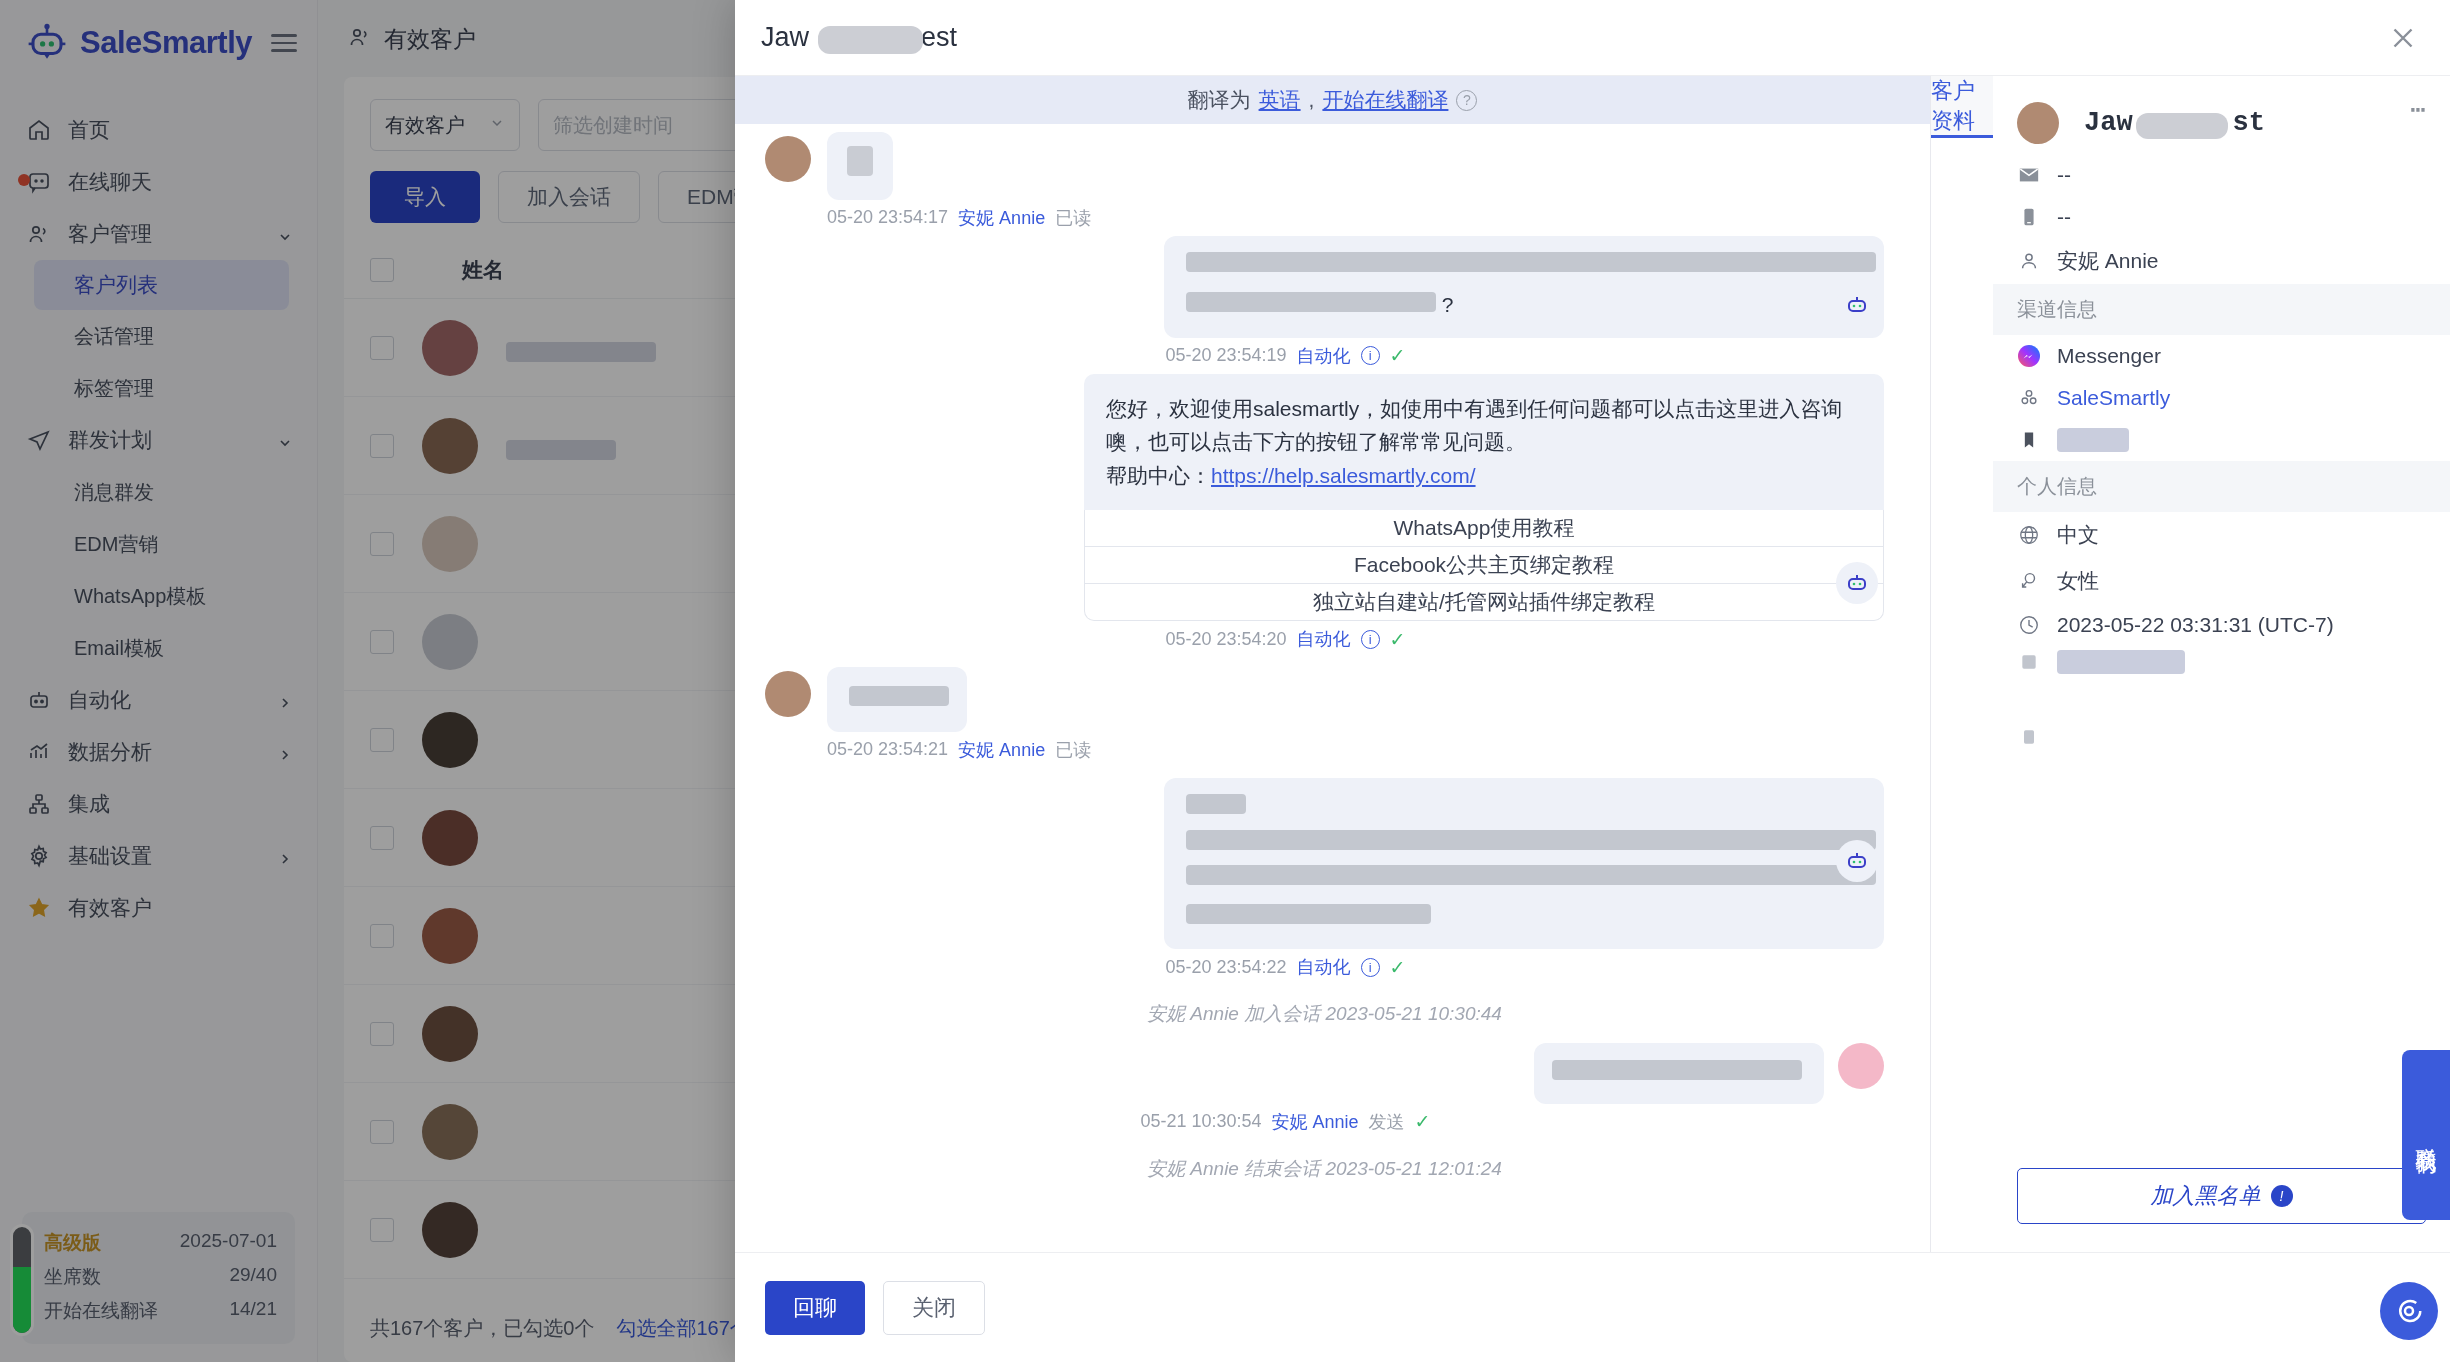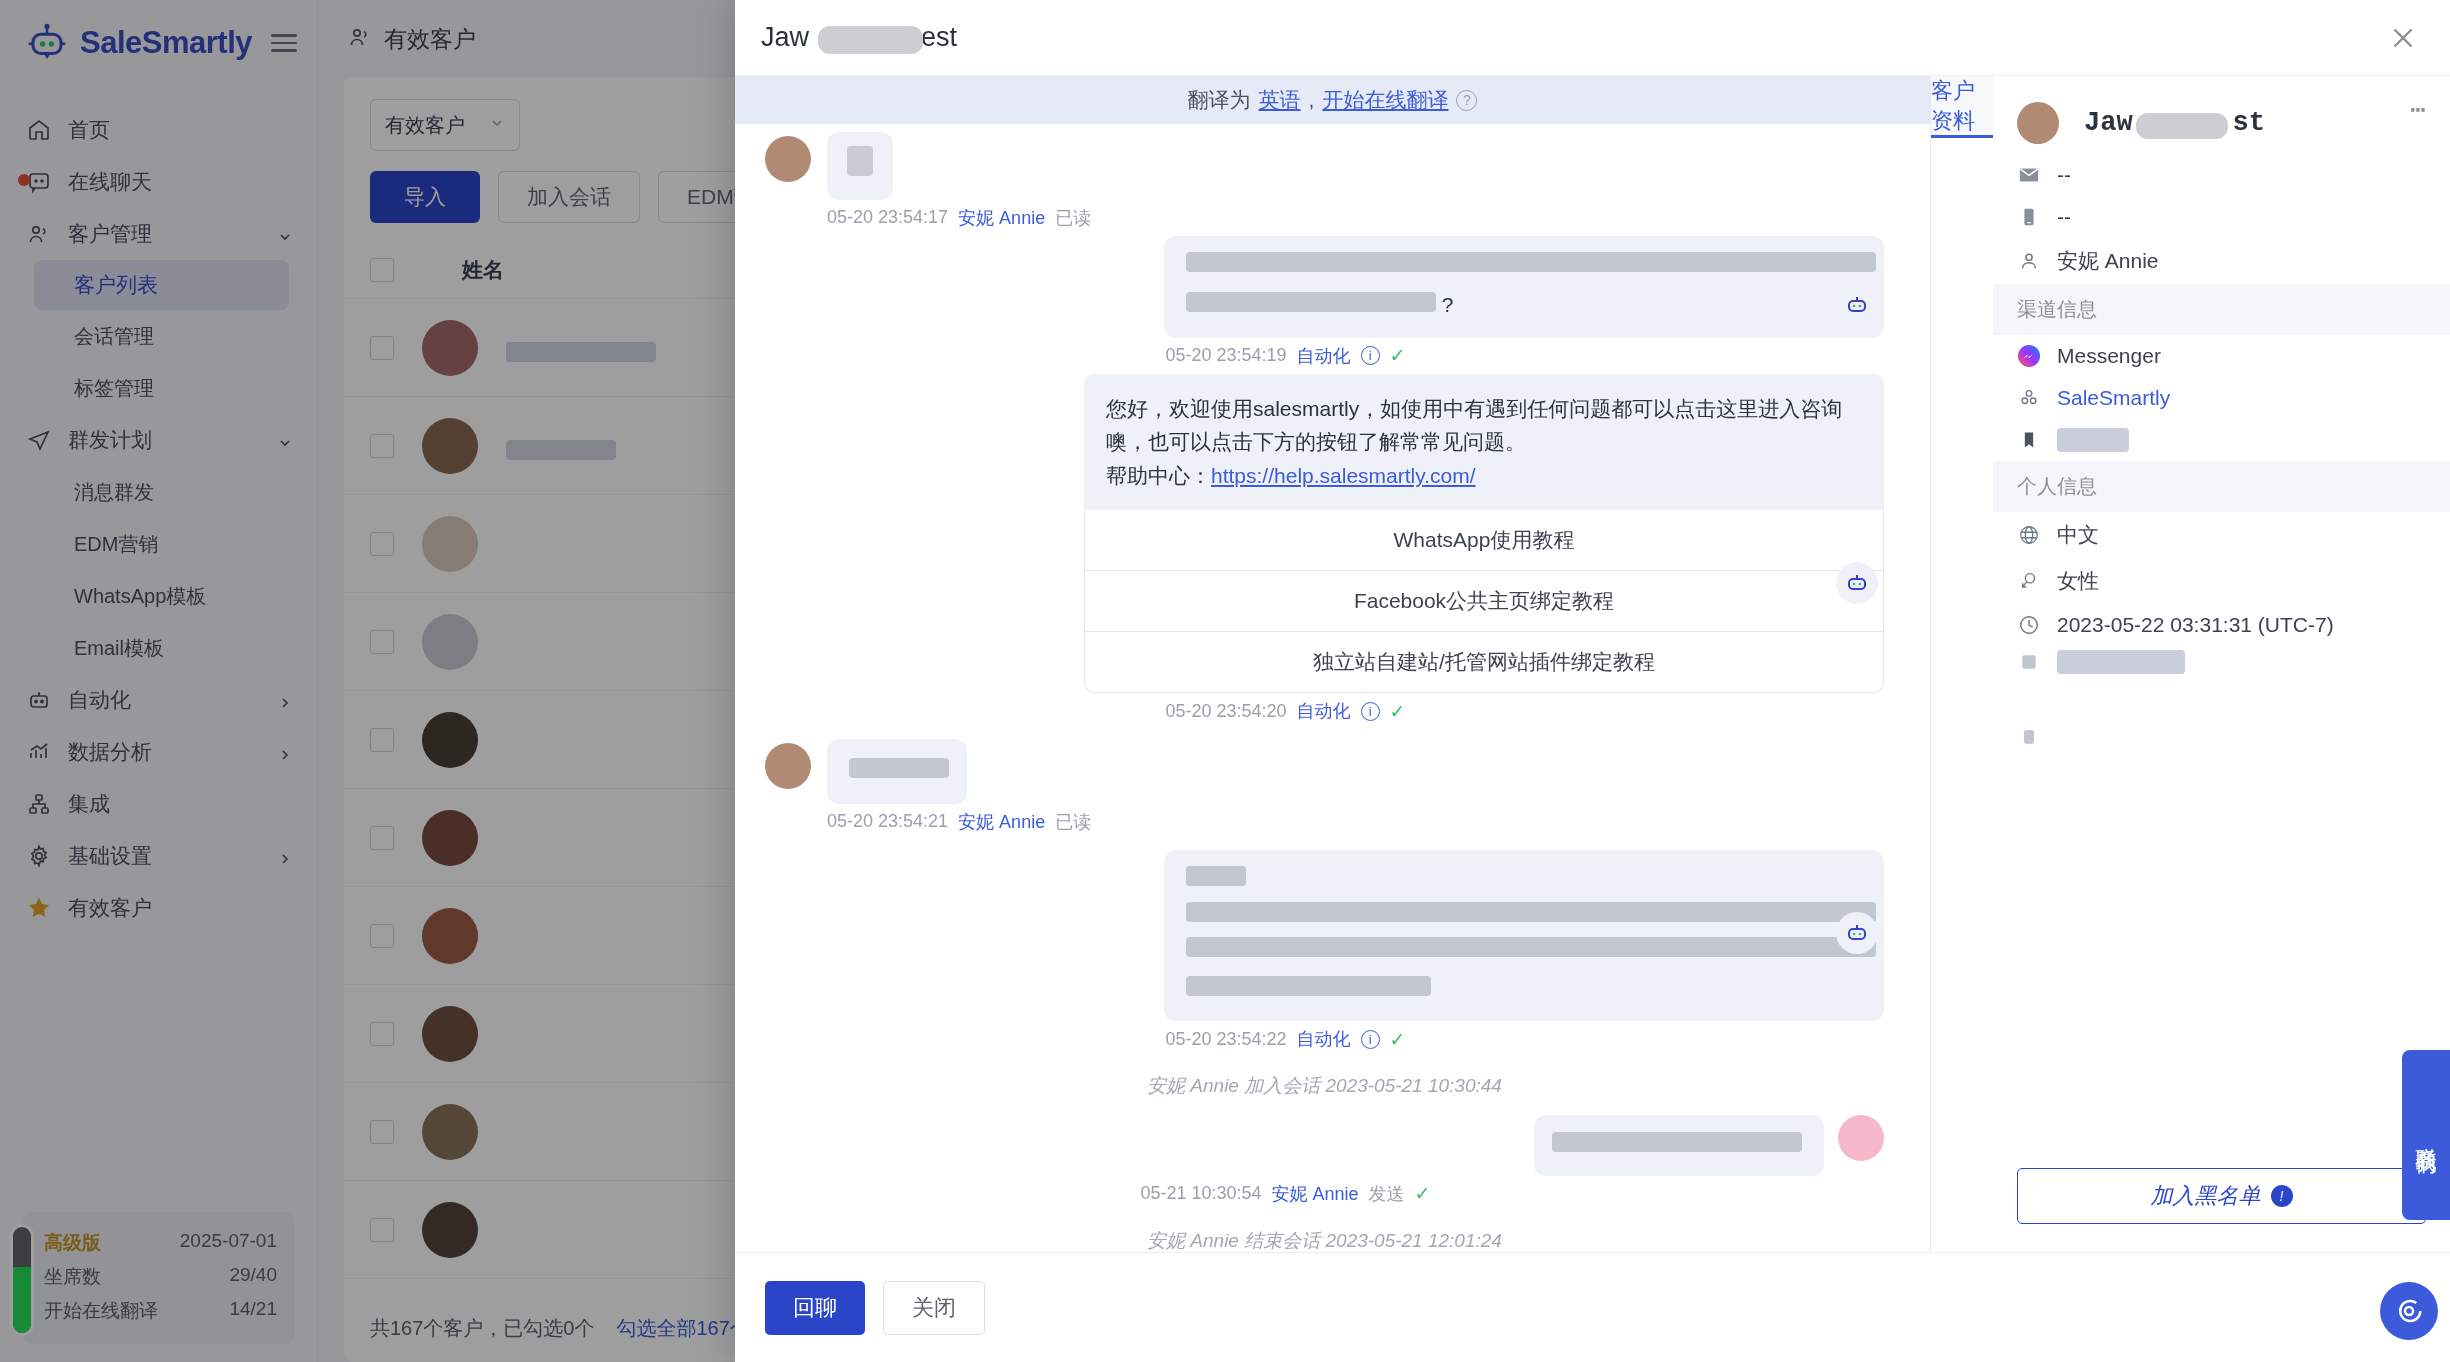--- a/index.html
+++ b/index.html
@@ -141,21 +141,21 @@
     background: #eef1f8; display: flex; align-items: center; justify-content: center;
   }
   .welcome-card { display: inline-block; max-width: 800px; }
   .welcome-top {
     background: #eef1f8; border-radius: 10px 10px 0 0; padding: 18px 22px;
     font-size: 21px; color: #2b3240; line-height: 1.6;
   }
   .welcome-top a { color: #3b5bdb; text-decoration: underline; }
   .wbtn {
     background: #fff; border: 1px solid #e3e6ed; border-top: none; text-align: center;
-    font-size: 21px; color: #3b4252; padding: 16px 0;
+    font-size: 21px; color: #3b4252; padding: 4px 0;
   }
   .wbtn:last-child { border-radius: 0 0 10px 10px; }
   .sysline { text-align: center; font-size: 19px; color: #a2a7b2; font-style: italic; padding: 16px 0; }
   .mask-line { height: 20px; border-radius: 4px; background: #c3c7cf; display: inline-block; }
 
   
   .modal-foot {
     height: 110px; flex: 0 0 110px; display: flex; align-items: center; gap: 18px;
     padding: 0 30px; border-top: 1px solid #edeef1; background: #fff;
   }
@@ -409,20 +409,23 @@
       <div class="panel">
         <div class="filters">
           <div class="sel">
             <span>有效客户</span>
             <span class="cv">
               <svg viewBox="0 0 24 24" width="16" height="16" fill="none" stroke="currentColor" stroke-width="2.2">
                   <path d="M6 9l6 6 6-6"></path>
                 </svg>
             </span>
           </div>
+          <div class="inp">
+            <span>筛选创建时间</span>
+          </div>
         </div>
         <div class="btnrow">
           <div class="btn-pri">导入</div>
           <div class="btn-def">加入会话</div>
           <div class="btn-def">EDM营销</div>
         </div>
         <div class="thead">
           <span class="ckbox"></span>
           <span class="th-name">姓名</span>
         </div>

